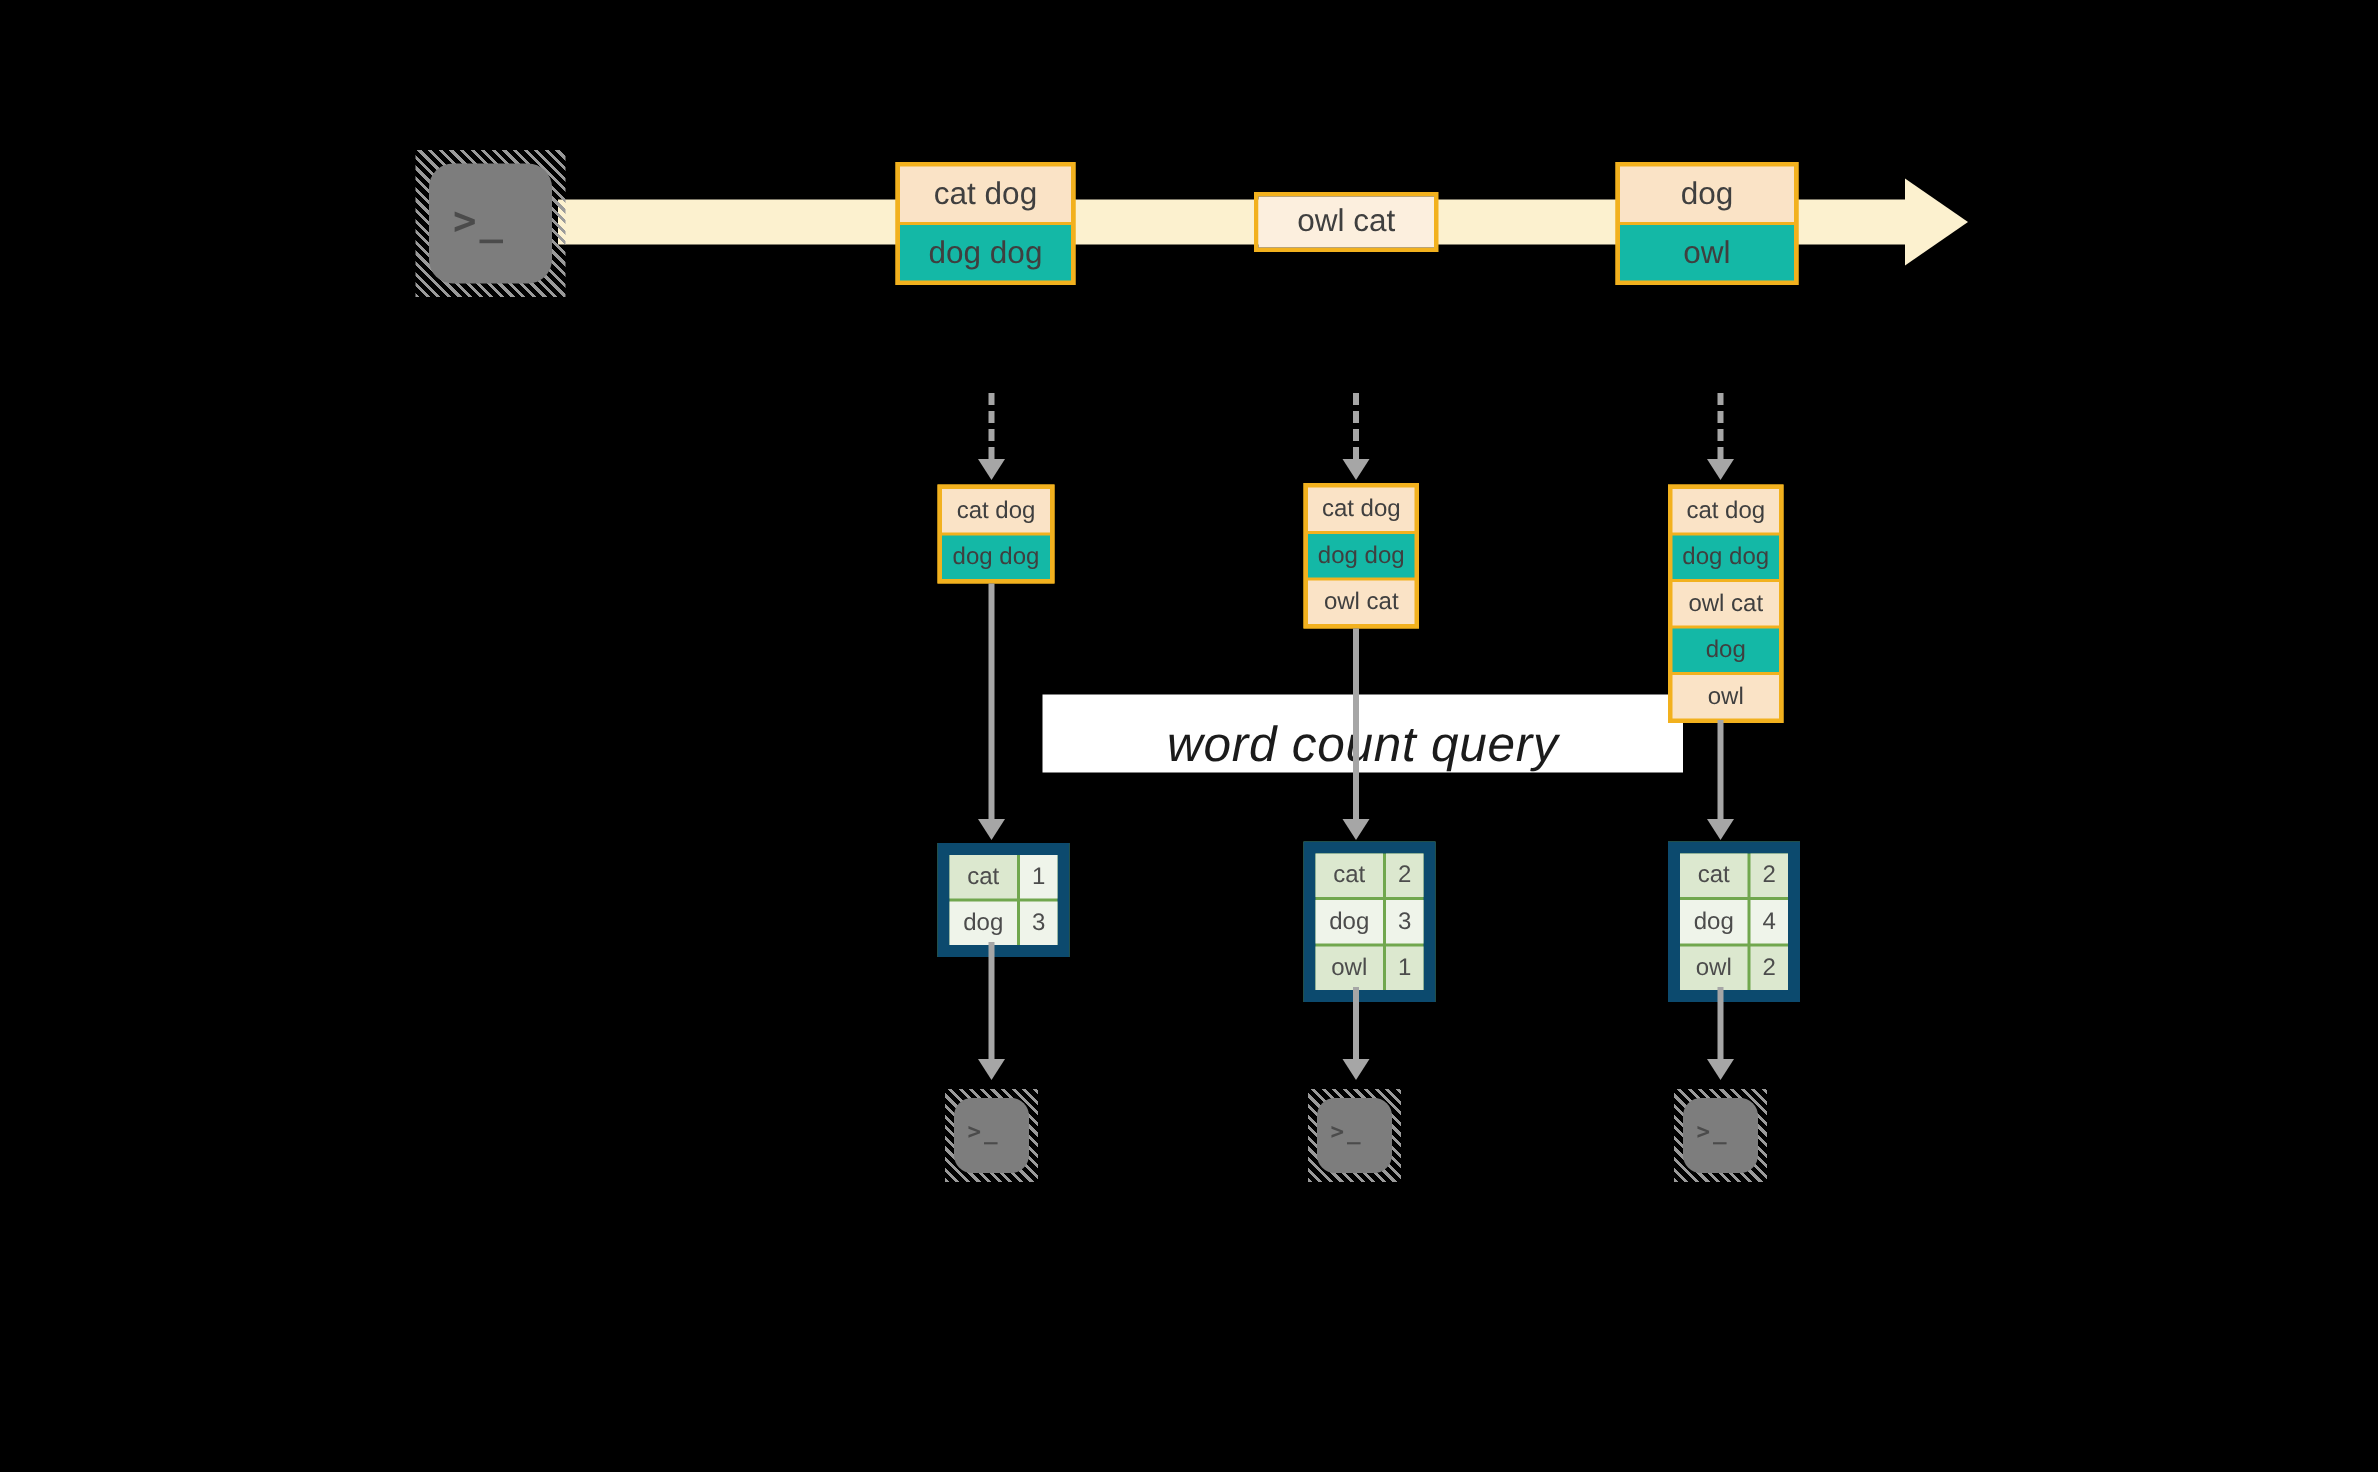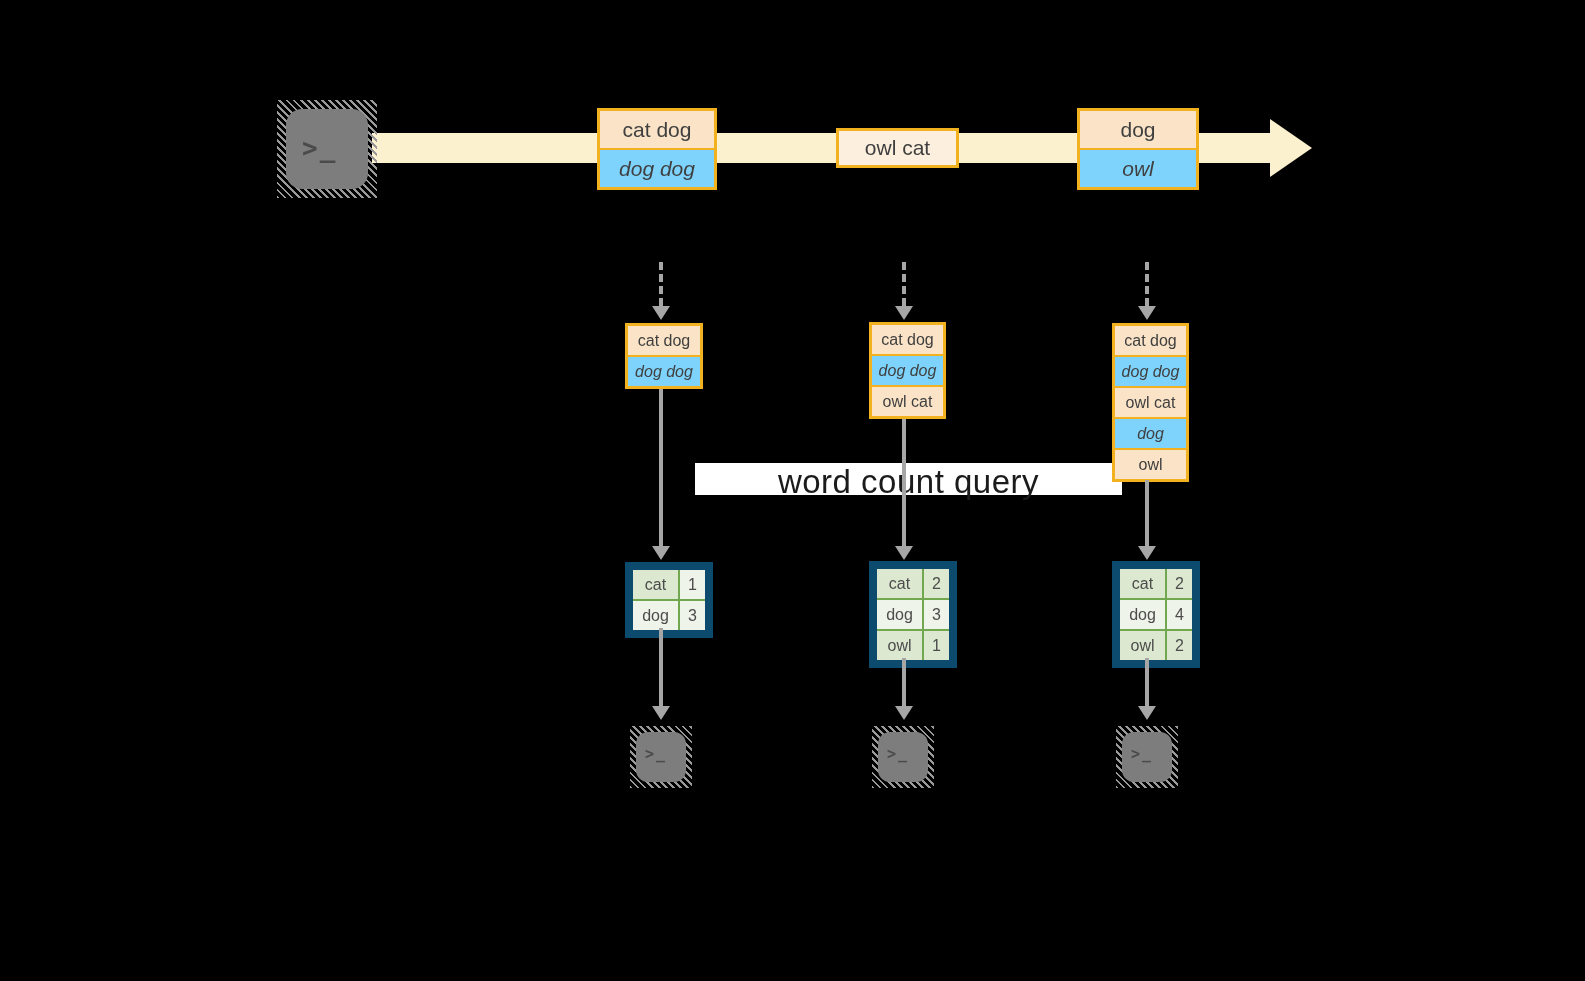--- a/index.html
+++ b/index.html
@@ -11,37 +11,37 @@
   .stream-band{position:absolute;left:372px;top:133px;width:900px;height:30px;background:#FCF1CF;z-index:1;}
   .stream-head{position:absolute;left:1270px;top:119px;width:0;height:0;z-index:1;
     border-top:29px solid transparent;border-bottom:29px solid transparent;border-left:42px solid #FCF1CF;}
   
   .obox{position:absolute;border:3px solid #F2B11E;background:#F2B11E;z-index:3;display:flex;flex-direction:column;gap:2px;}
   .orow{display:flex;align-items:center;justify-content:center;}
   .orow.big{height:37px;font-size:21px;}
   .orow.mid-h{height:34px;font-size:21px;}
   .orow.small{height:29px;font-size:16px;}
   .fill-peach{background:#FAE3C6;}
-  .fill-cream{background:#7dd3fc;font-style:italic;}
+  .fill-cream{background:#14b8a6;}
   .fill-mid{background:#FCEFDE;}
   .ebox1{left:597px;top:108px;width:114px;}
   .ebox2{left:836px;top:128px;width:117px;}
   .ebox3{left:1077px;top:108px;width:116px;}
   .sbox1{left:625px;top:323px;width:72px;}
   .sbox2{left:869px;top:322px;width:71px;}
   .sbox3{left:1112px;top:323px;width:71px;}
   
   .vline{position:absolute;width:0;z-index:3;}
   .vline.dash{border-left:4px dashed #A6A6A6;}
   .vline.solid{border-left:4px solid #A6A6A6;}
   .ahead{position:absolute;width:0;height:0;z-index:3;
     border-left:9px solid transparent;border-right:9px solid transparent;border-top:14px solid #A6A6A6;}
   
-  .query-band{position:absolute;left:695px;top:463px;width:427px;height:32px;background:#ffffff;z-index:2;
-    display:flex;align-items:flex-start;justify-content:center;}
+  .query-band{position:absolute;left:695px;top:463px;width:427px;height:52px;background:#ffffff;z-index:2;
+    display:flex;align-items:flex-end;justify-content:center;font-style:italic;}
   .query-band span{font-size:33px;color:#1b1b1b;letter-spacing:0.5px;}
   
   .gtable{position:absolute;border:8px solid #0c4a6e;background:#71A74E;z-index:3;display:flex;flex-direction:column;gap:2px;}
   .gt1{left:625px;top:562px;width:72px;}
   .gt2{left:869px;top:561px;width:72px;}
   .gt3{left:1112px;top:561px;width:72px;}
   .grow{height:29px;display:flex;gap:2px;font-size:16px;color:#4c4c4c;}
   .gcell{display:flex;align-items:center;justify-content:center;}
   .gcell.lab{flex:1.8;}
   .gcell.val{flex:1;}

